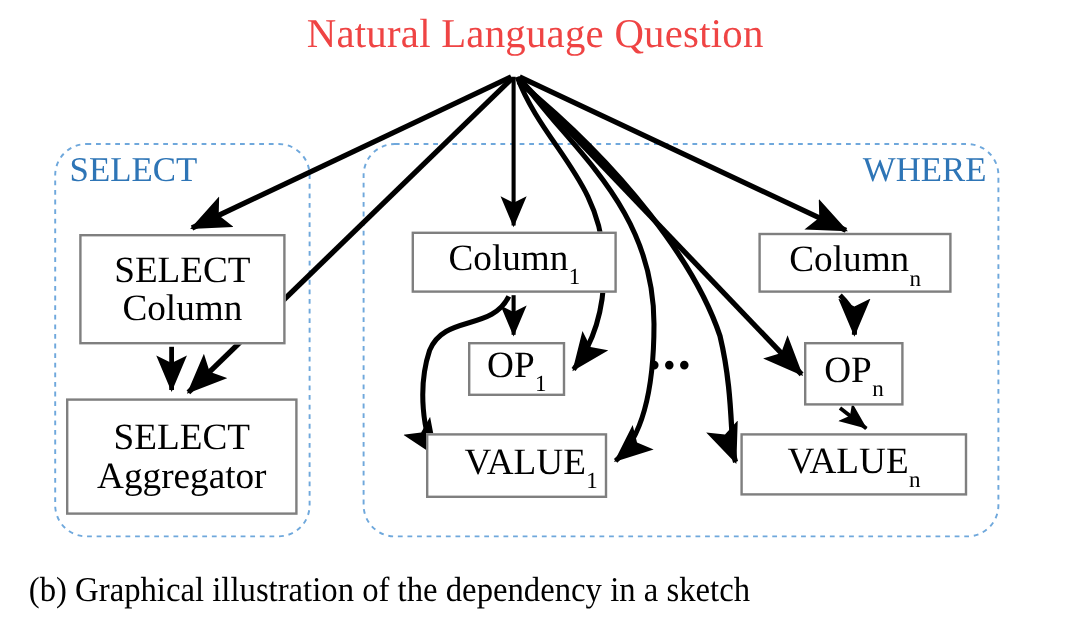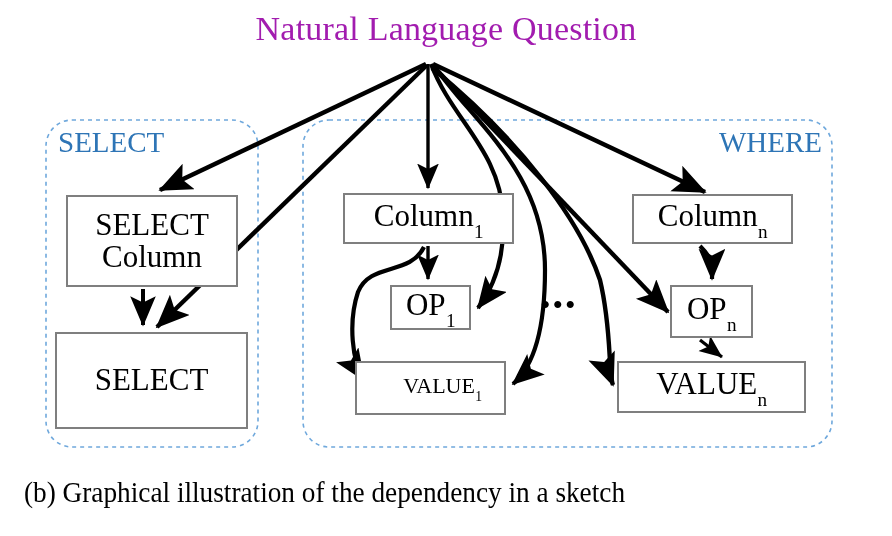--- a/index.html
+++ b/index.html
@@ -26,21 +26,21 @@
     height: 536px;
   }
   .root-title {
     position: absolute;
     left: 0;
     top: 10px;
     width: 892px;
     text-align: center;
     font-size: 34px;
     font-family: "Liberation Serif", "DejaVu Serif", serif;
-    color: #a21caf;
+    color: #ef4444;
     letter-spacing: 0.2px;
     white-space: nowrap;
   }
   .group-label {
     position: absolute;
     font-size: 29px;
     font-family: "Liberation Serif", "DejaVu Serif", serif;
     color: #2e75b6;
     white-space: nowrap;
   }
@@ -61,21 +61,21 @@
     text-align: center;
     line-height: 1.04;
     white-space: nowrap;
   }
   .node-line { display: block; }
 
   #node-select-column     { left: 66px;  top: 195px; width: 172px; height: 92px;  font-size: 31px; }
   #node-select-aggregator { left: 55px;  top: 332px; width: 193px; height: 97px;  font-size: 31px; }
   #node-column-1          { left: 343px; top: 193px; width: 171px; height: 51px;  font-size: 31px; }
   #node-op-1              { left: 390px; top: 285px; width: 81px;  height: 45px;  font-size: 31px; }
-  #node-value-1           { left: 355px; top: 361px; width: 151px; height: 54px;  font-size: 22px; padding-left: 24px; }
+  #node-value-1           { left: 355px; top: 361px; width: 151px; height: 54px;  font-size: 31px; padding-left: 24px; }
   #node-column-n          { left: 632px; top: 194px; width: 161px; height: 50px;  font-size: 31px; }
   #node-op-n              { left: 670px; top: 285px; width: 83px;  height: 53px;  font-size: 31px; }
   #node-value-n           { left: 617px; top: 361px; width: 189px; height: 52px;  font-size: 31px; }
 
   .sub {
     font-size: 0.62em;
     vertical-align: sub;
     position: relative;
     top: 0.24em;
     left: 0.02em;
@@ -151,20 +151,21 @@
   <div class="group-label" id="select-group-label">SELECT</div>
   <div class="group-label" id="where-group-label">WHERE</div>
 
   <div class="node-box" id="node-select-column">
     <span class="node-line">SELECT</span>
     <span class="node-line">Column</span>
   </div>
 
   <div class="node-box" id="node-select-aggregator">
     <span class="node-line">SELECT</span>
+    <span class="node-line">Aggregator</span>
   </div>
 
   <div class="node-box" id="node-column-1">
     <span class="node-line"><span>Column</span><span class="sub">1</span></span>
   </div>
 
   <div class="node-box" id="node-op-1">
     <span class="node-line"><span>OP</span><span class="sub">1</span></span>
   </div>
 

